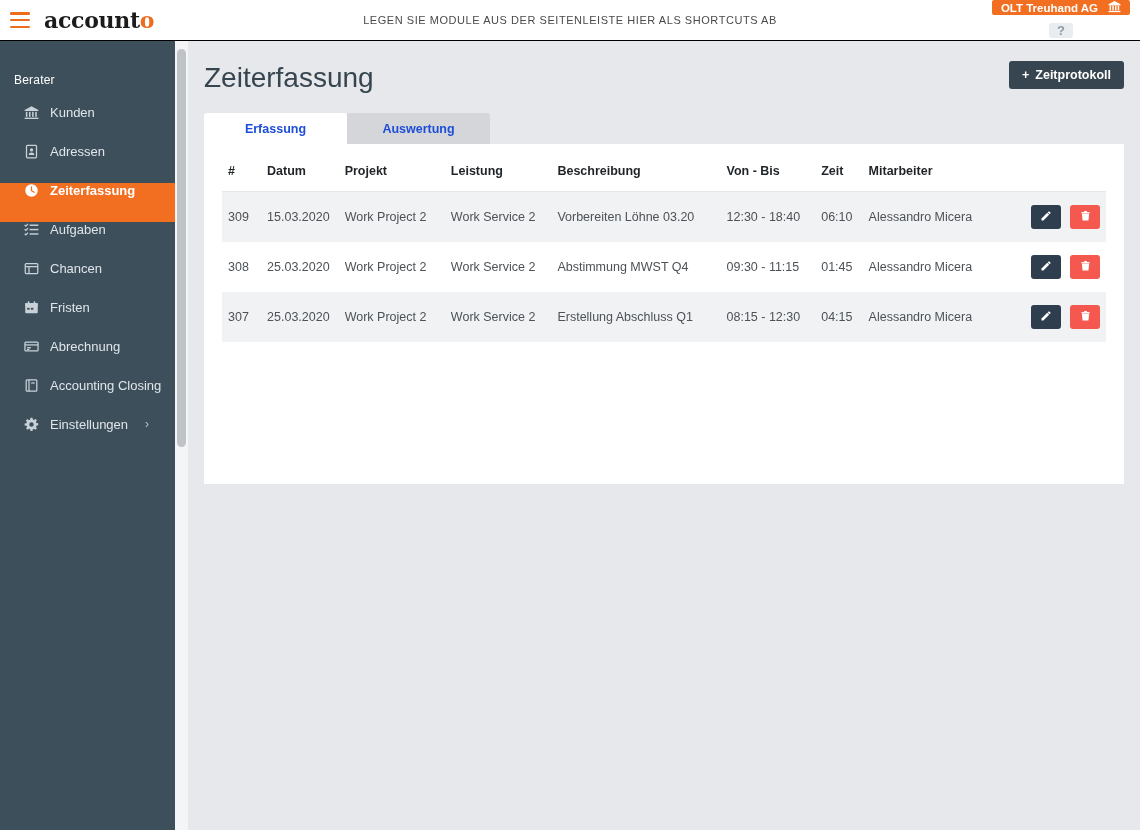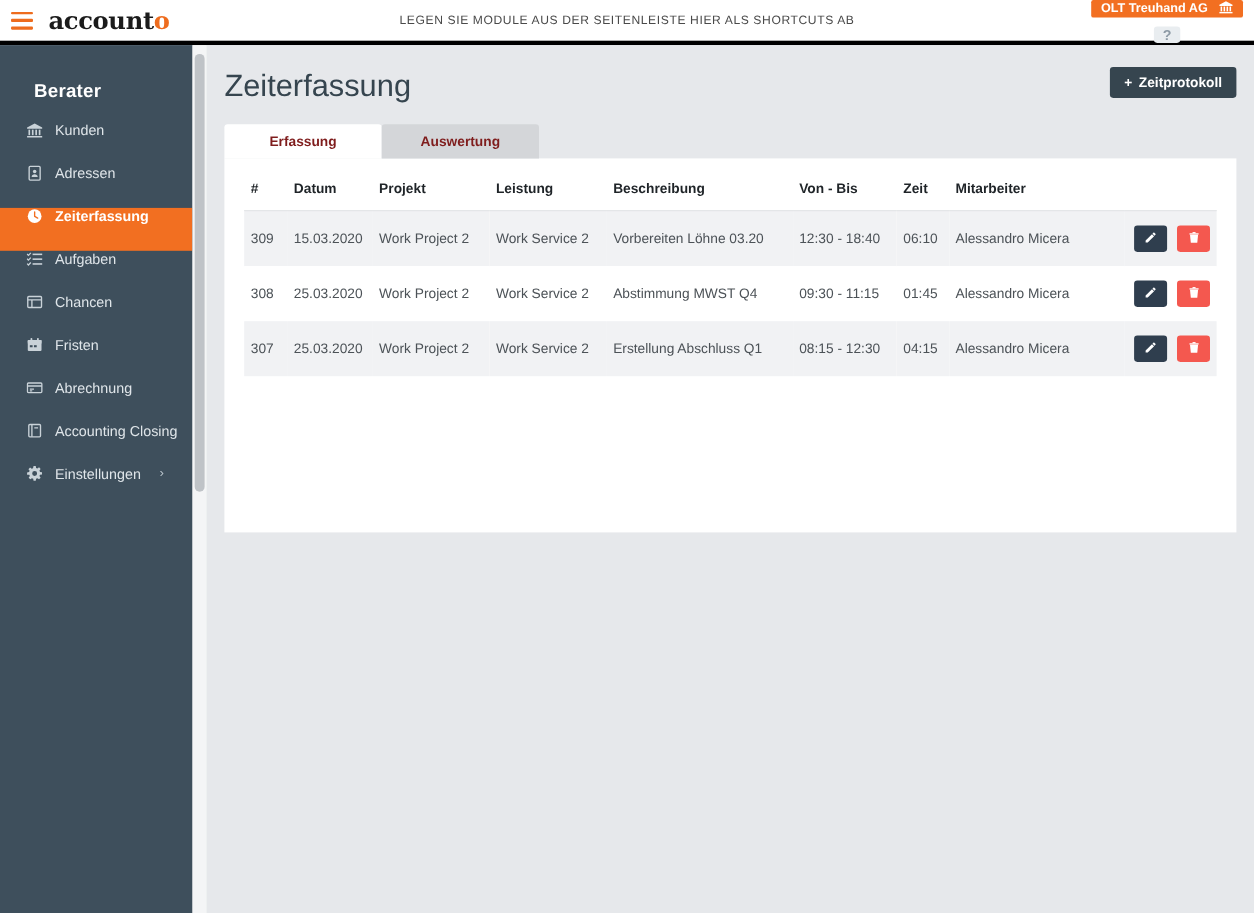--- a/index.html
+++ b/index.html
@@ -8,21 +8,21 @@
     font-family: "Liberation Sans", sans-serif;
     background: #e6e8eb;
     overflow: hidden;
   }
   .app { position: relative; width: 1140px; height: 830px; }
 
   
   .topbar {
     position: absolute; top: 0; left: 0; width: 1140px; height: 41px;
     background: #ffffff;
-    border-bottom: 4px solid #000000;
+    border-bottom: 1px solid #000000;
     display: flex; align-items: center;
   }
   .hamburger {
     width: 20px; height: 16px; margin-left: 10px; margin-right: 14px;
     display: flex; flex-direction: column; justify-content: space-between;
     cursor: pointer;
   }
   .hamburger span { display: block; height: 2.5px; background: #ee6c1e; border-radius: 1px; }
   .logo {
     font-family: "DejaVu Serif", serif;
@@ -62,22 +62,22 @@
   }
 
   
   .sidebar {
     position: absolute; top: 41px; left: 0; width: 175px; height: 789px;
     background: #3e4f5c; color: #e7ecef;
     padding-top: 8px;
     overflow: hidden;
   }
   .sidebar-title {
-    font-size: 17px; font-weight: bold; color: #ffffff;
-    padding: 24px 0 18px 14px; letter-spacing: 0.2px; margin-left: 17px;
+    font-size: 12px; font-weight: normal; color: #ffffff;
+    padding: 24px 0 18px 14px; letter-spacing: 0.2px;
   }
   .nav-item {
     height: 39px; display: flex; align-items: flex-start;
     padding-left: 24px; gap: 11px;
     font-size: 13px; color: #dfe5e9; cursor: pointer;
     position: relative;
   }
   .nav-item.active { background: #f26f21; color: #ffffff; font-weight: bold; }
   .nav-icon {
     width: 15px; height: 15px;
@@ -118,21 +118,21 @@
     height: 28px; padding: 0 13px;
     display: inline-flex; align-items: center; gap: 6px;
     cursor: pointer;
   }
 
   
   .tabs { display: flex; margin-top: 18px; }
   .tab {
     height: 31px; min-width: 143px;
     display: flex; align-items: center; justify-content: center;
-    font-size: 12.5px; font-weight: bold; color: #7f1d1d;
+    font-size: 12.5px; font-weight: bold; color: #1d4ed8;
     background: #d4d6d9; cursor: pointer;
     border-radius: 3px 3px 0 0;
   }
   .tab.active { background: #ffffff; }
 
   
   .card {
     background: #ffffff;
     padding: 14px 18px 10px 18px;
     min-height: 340px;

